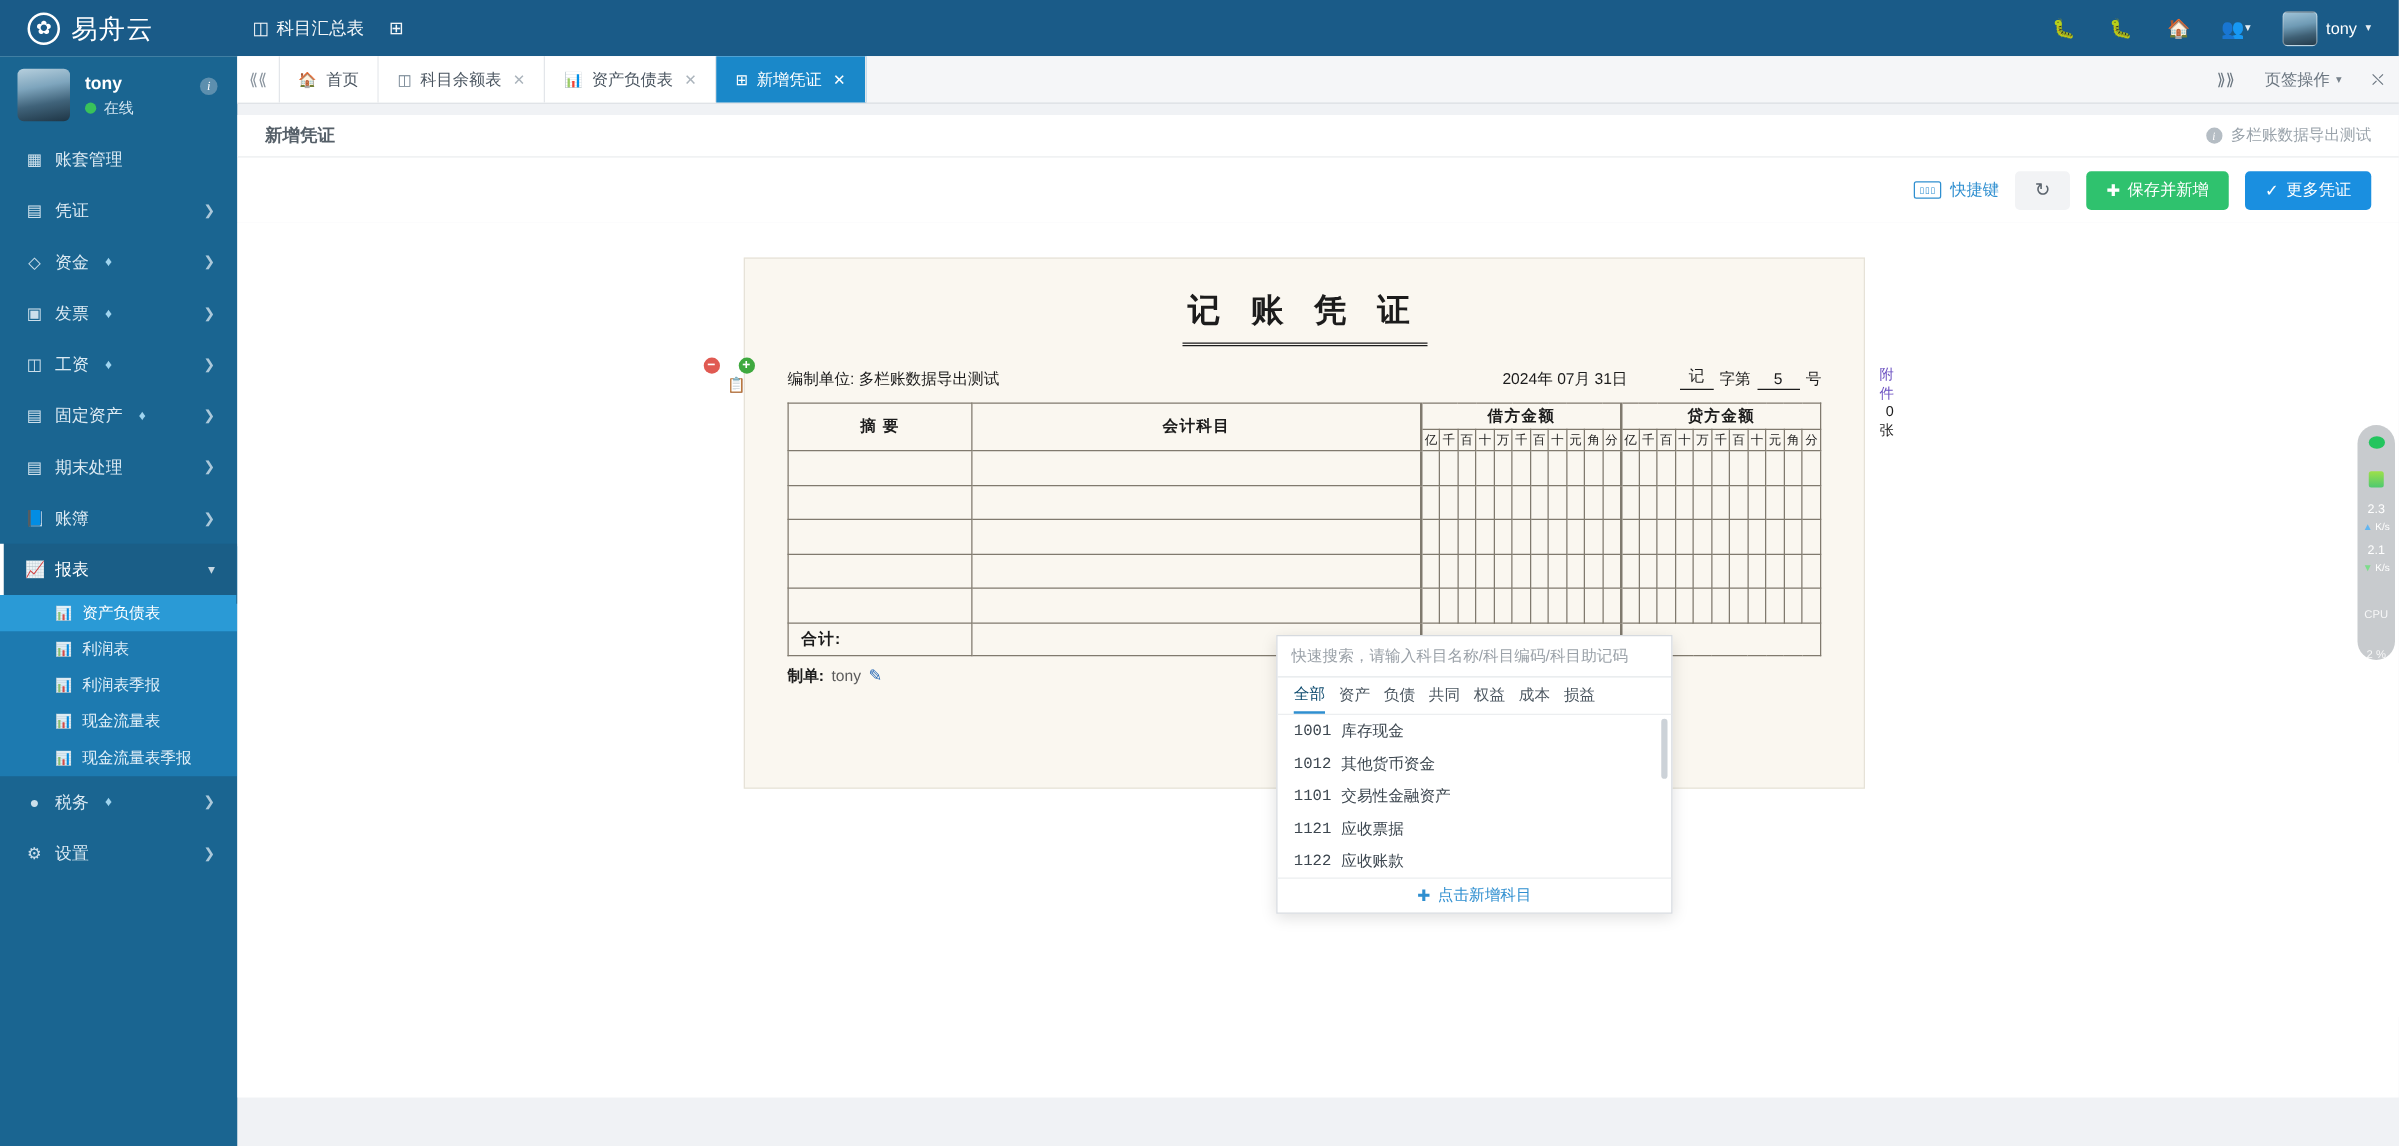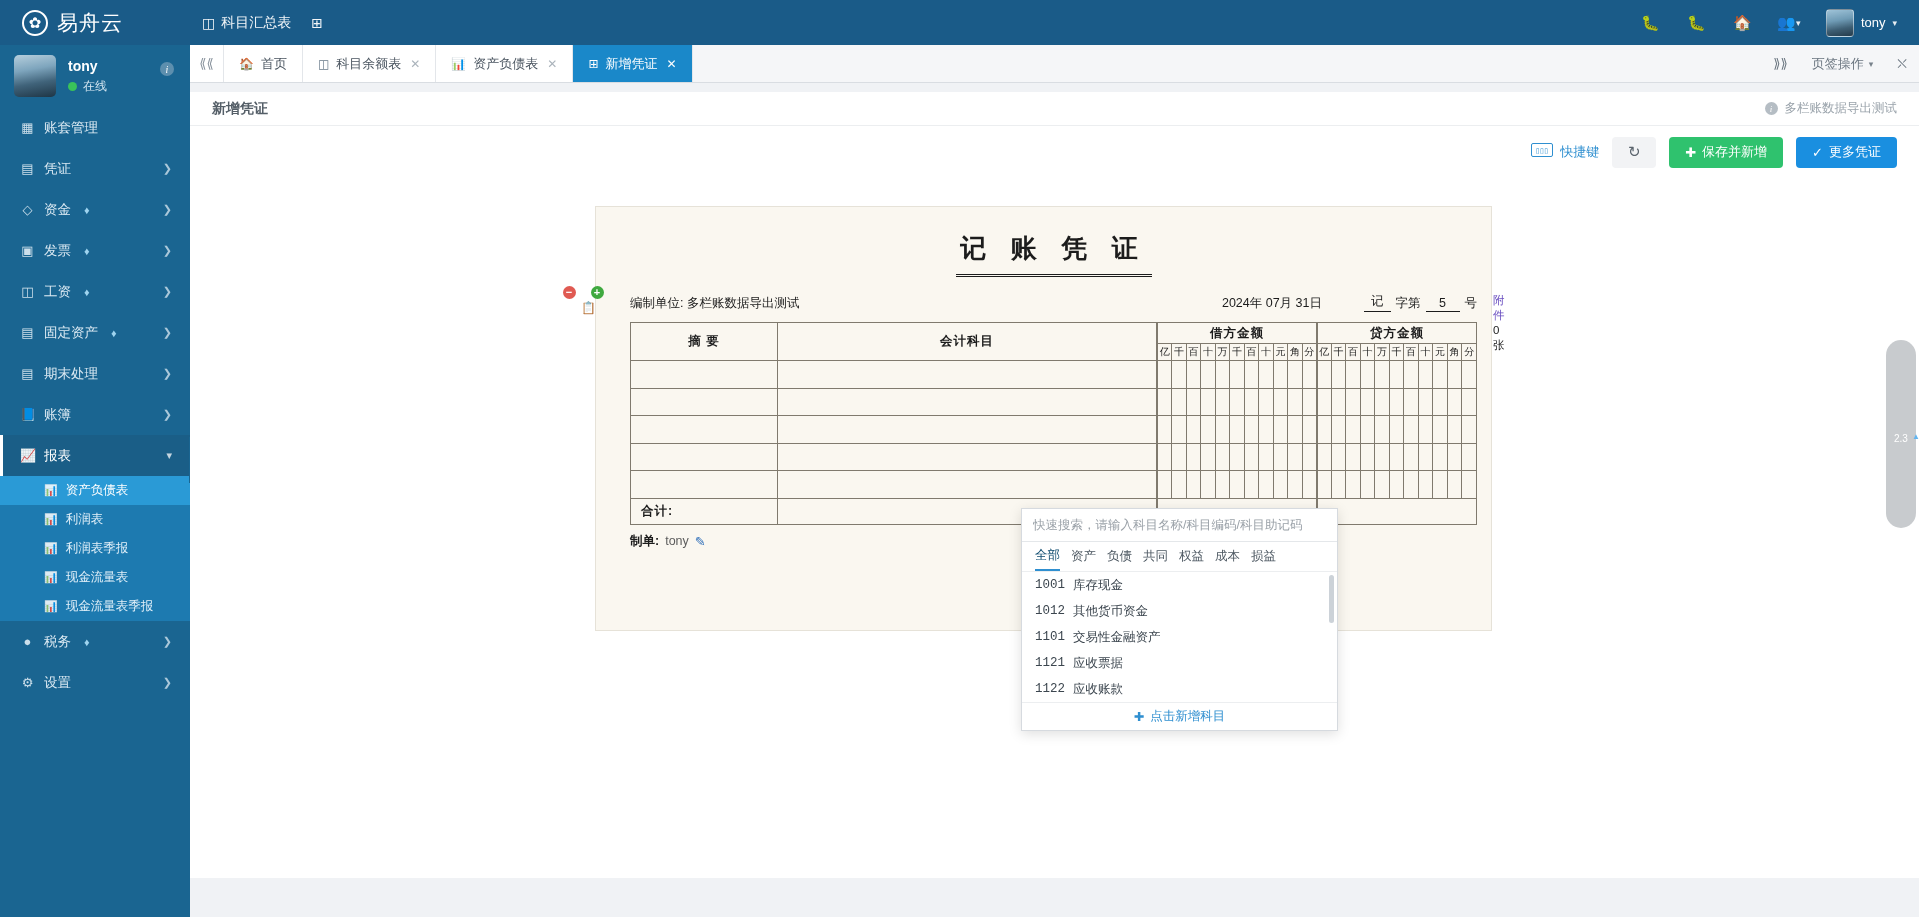--- a/index.html
+++ b/index.html
@@ -145,21 +145,21 @@
     font-size: 9px; display: flex; align-items: center; justify-content: center;
     font-family: "Liberation Serif", serif; font-style: italic;
   }
 
   
   #toolbar {
     background: #fff; height: 52px; display: flex; align-items: center;
     justify-content: flex-end; padding-right: 22px; gap: 13px;
   }
   .tb-shortcut {
-    display: flex; gap: 7px; color: #2f8fd0; font-size: 13px; cursor: pointer;
+    display: flex; align-items: center; gap: 7px; color: #2f8fd0; font-size: 13px; cursor: pointer;
   }
   .kb-ic {
     width: 22px; height: 14px; border: 1.5px solid #2f8fd0; border-radius: 2px;
     display: flex; align-items: center; justify-content: center;
     font-size: 7px; letter-spacing: .5px; color: #2f8fd0; line-height: 1;
   }
   .btn-refresh {
     width: 44px; height: 31px; background: #f2f3f5; border: none; border-radius: 4px;
     color: #5b646d; font-size: 15px; cursor: pointer;
     display: flex; align-items: center; justify-content: center;
@@ -170,21 +170,21 @@
   }
   .btn-green { background: #2fc26e; }
   .btn-blue { background: #1a8fe0; }
 
   
   #sheet-wrap {
     background: #fff; height: 700px; position: relative; padding-top: 2px;
   }
   #voucher {
     position: absolute; left: 405px; top: 28px; width: 897px; height: 425px;
-    background: #faf7f0; border: 1px solid #e6e2d8; padding: 18px 14px 10px 34px;
+    background: #faf7f0; border: 1px solid #e6e2d8; padding: 18px 34px 10px 34px;
   }
   .v-title {
     text-align: center; font-size: 26px; letter-spacing: 9px; color: #1c1c1c;
     font-family: "Liberation Serif", "DejaVu Serif", serif; font-weight: bold;
     padding-bottom: 8px; margin: 6px auto 0 auto; width: 196px;
     border-bottom: 3px double #1c1c1c;
   }
   .v-meta {
     display: flex; align-items: flex-end; margin-top: 16px; font-size: 12.5px; color: #1c1c1c;
   }
@@ -221,21 +221,21 @@
   .rc-btn {
     width: 13px; height: 13px; border-radius: 50%; color: #fff; font-size: 11px; line-height: 11px;
     display: flex; align-items: center; justify-content: center; cursor: pointer; font-weight: bold;
   }
   .rc-minus { background: #e05a52; }
   .rc-plus { background: #3fa93f; margin-left: 11px; }
   .rc-copy { color: #3a8fd4; font-size: 12px; cursor: pointer; margin-left: 12px; }
 
   
   .v-attach {
-    position: absolute; right: -24px; top: 86px; width: 22px; text-align: left;
+    position: absolute; right: -24px; top: 86px; width: 22px; text-align: right;
     font-size: 11.5px; line-height: 15px; color: #1c1c1c;
   }
   .v-attach .at-lbl { color: #6a4fc0; }
 
   
   #acct-dd {
     position: absolute; left: 831px; top: 330px; width: 317px;
     background: #fff; border: 1px solid #d6dadf; box-shadow: 0 3px 12px rgba(0,0,0,.13);
     z-index: 40;
   }
@@ -266,21 +266,21 @@
   }
   .dd-footer {
     height: 28px; border-top: 1px solid #eceef0; display: flex; align-items: center;
     justify-content: center; gap: 6px; color: #2f8fd0; font-size: 12.5px; cursor: pointer;
   }
 
   
   #perf {
     position: absolute; right: 3px; top: 340px; width: 30px; height: 188px;
     background: rgba(155,160,165,.55); border-radius: 15px;
-    display: flex; flex-direction: row; align-items: center; padding-top: 9px; gap: 4px;
+    display: flex; flex-direction: column; align-items: center; padding-top: 9px; gap: 4px;
     color: #fff; font-size: 8.5px; z-index: 60;
   }
   #perf .p-dot { width: 13px; height: 13px; border-radius: 50%; background: #23c55e; margin-bottom: 14px; }
   #perf .p-bat {
     width: 12px; height: 17px; border-radius: 2px;
     background: linear-gradient(180deg,#9de04a 0%,#4ec96f 100%); margin-bottom: 8px;
   }
   #perf .p-val { font-size: 10px; line-height: 11px; }
   #perf .p-unit { font-size: 8px; display: flex; align-items: center; gap: 2px; line-height: 10px; margin-bottom: 4px; }
   #perf .p-cpu { font-size: 9px; opacity: .85; margin-top: 18px; }

